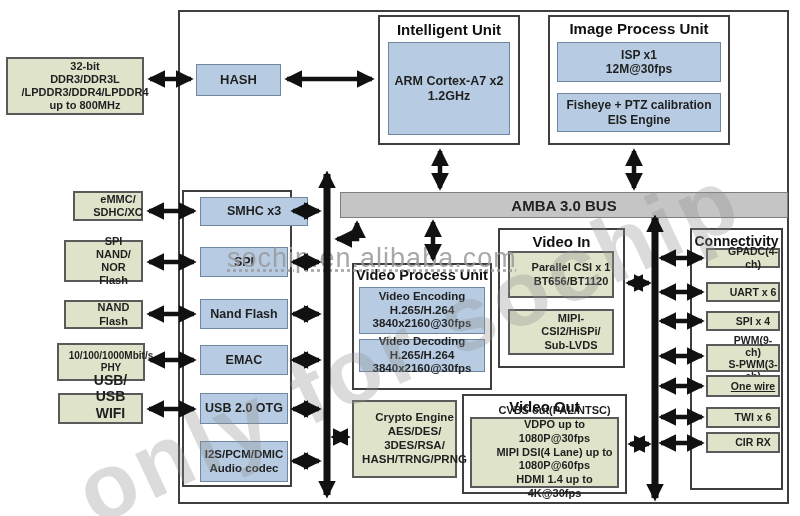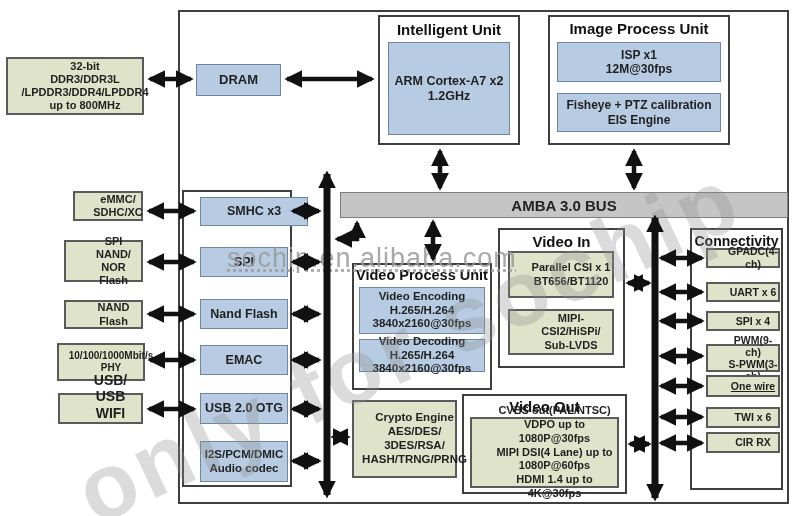--- a/index.html
+++ b/index.html
@@ -65,21 +65,21 @@
     <div>10/100/1000Mbit/s</div>
     <div>PHY</div>
   </div>
 
   <div class="box green" style="left:58px;top:393px;width:85px;height:31px;font-size:14px;justify-content:flex-end;">
     <div>USB/</div>
     <div>USB WIFI</div>
   </div>
 
   <div class="box blue" style="left:196px;top:64px;width:85px;height:32px;font-size:13px;">
-    <div>DRAM</div>
+    <div>HASH</div>
   </div>
 
   <div class="frame" style="left:378px;top:15px;width:142px;height:130px;">
     <div class="frame-title" style="top:4px;">Intelligent Unit</div>
   </div>
   <div class="box blue" style="left:388px;top:42px;width:122px;height:93px;font-size:12.5px;">
     <div>ARM Cortex-A7 x2</div>
     <div>1.2GHz</div>
   </div>
 

